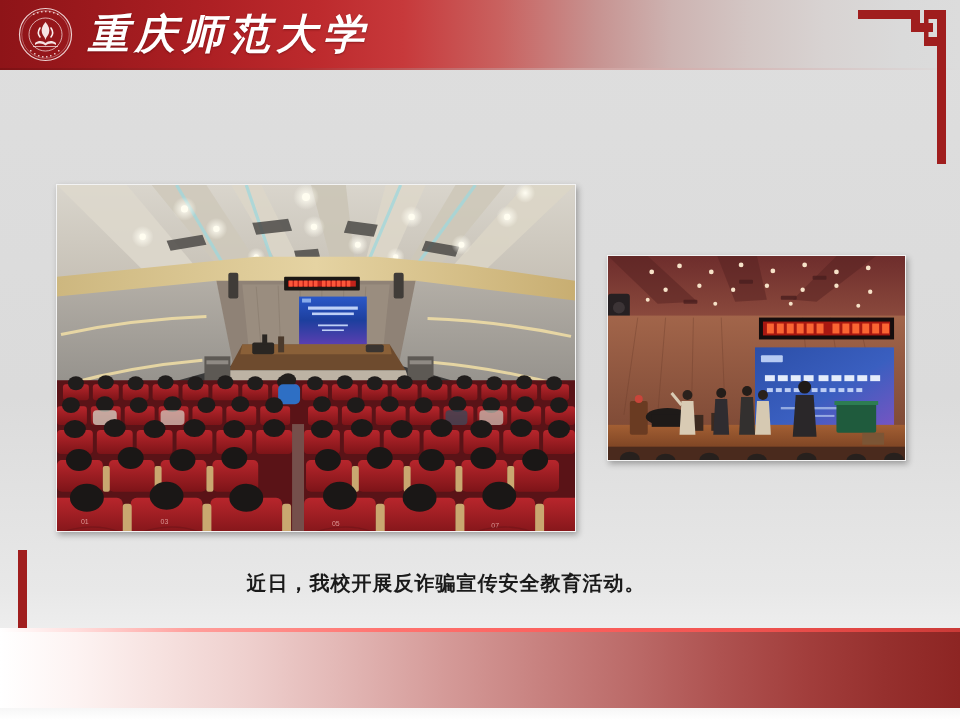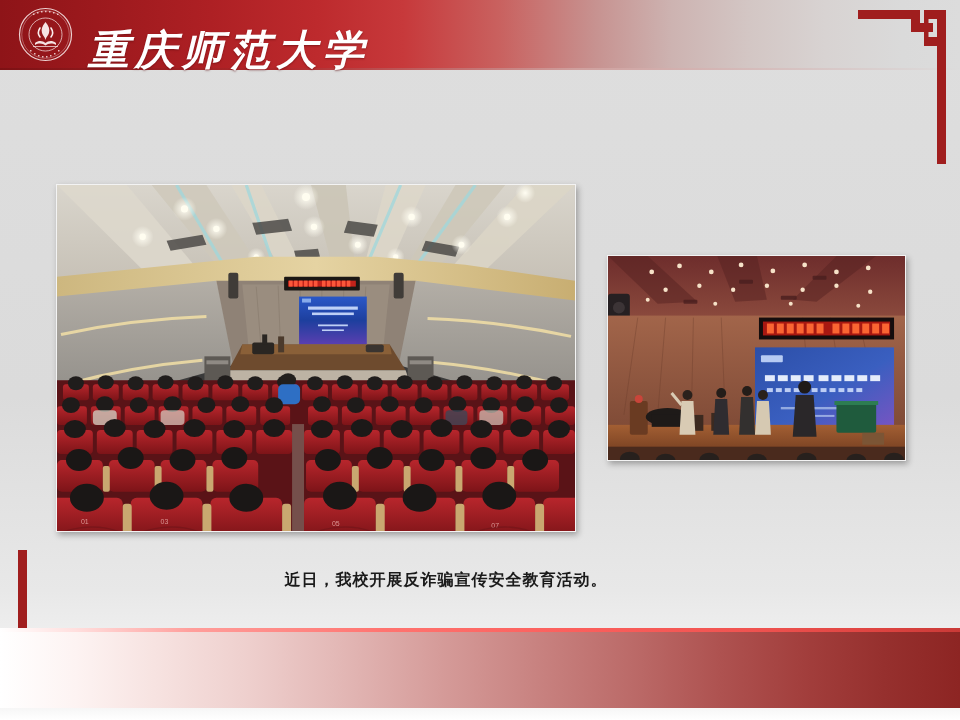--- a/index.html
+++ b/index.html
@@ -55,21 +55,21 @@
   .emblem {
     position: absolute;
     left: 18px; top: 7px;
     width: 55px; height: 55px;
   }
   .emblem svg { display: block; }
 
   
   .univ-name {
     position: absolute;
-    left: 88px; top: 22px;
+    left: 88px; top: 6px;
     height: 56px;
     line-height: 56px;
     font-family: "DejaVu Serif", "Liberation Serif", serif;
     font-size: 41px;
     font-weight: 700;
     font-style: italic;
     color: #ffffff;
     letter-spacing: 6px;
     white-space: nowrap;
     text-shadow: 0 1px 2px rgba(90,10,12,0.55);
@@ -107,21 +107,21 @@
   }
   .photo-inner { position: absolute; inset: 0; }
 
   
   .caption {
     position: absolute;
     left: 0; top: 570px;
     width: 892px;
     text-align: center;
     font-family: "DejaVu Sans", "Liberation Sans", sans-serif;
-    font-size: 16px;
+    font-size: 20px;
     font-weight: 700;
     color: #1a1a1a;
     letter-spacing: 1px;
   }
 
   
   .footer-hairline {
     position: absolute;
     left: 0; top: 628px;
     width: 960px; height: 4px;

